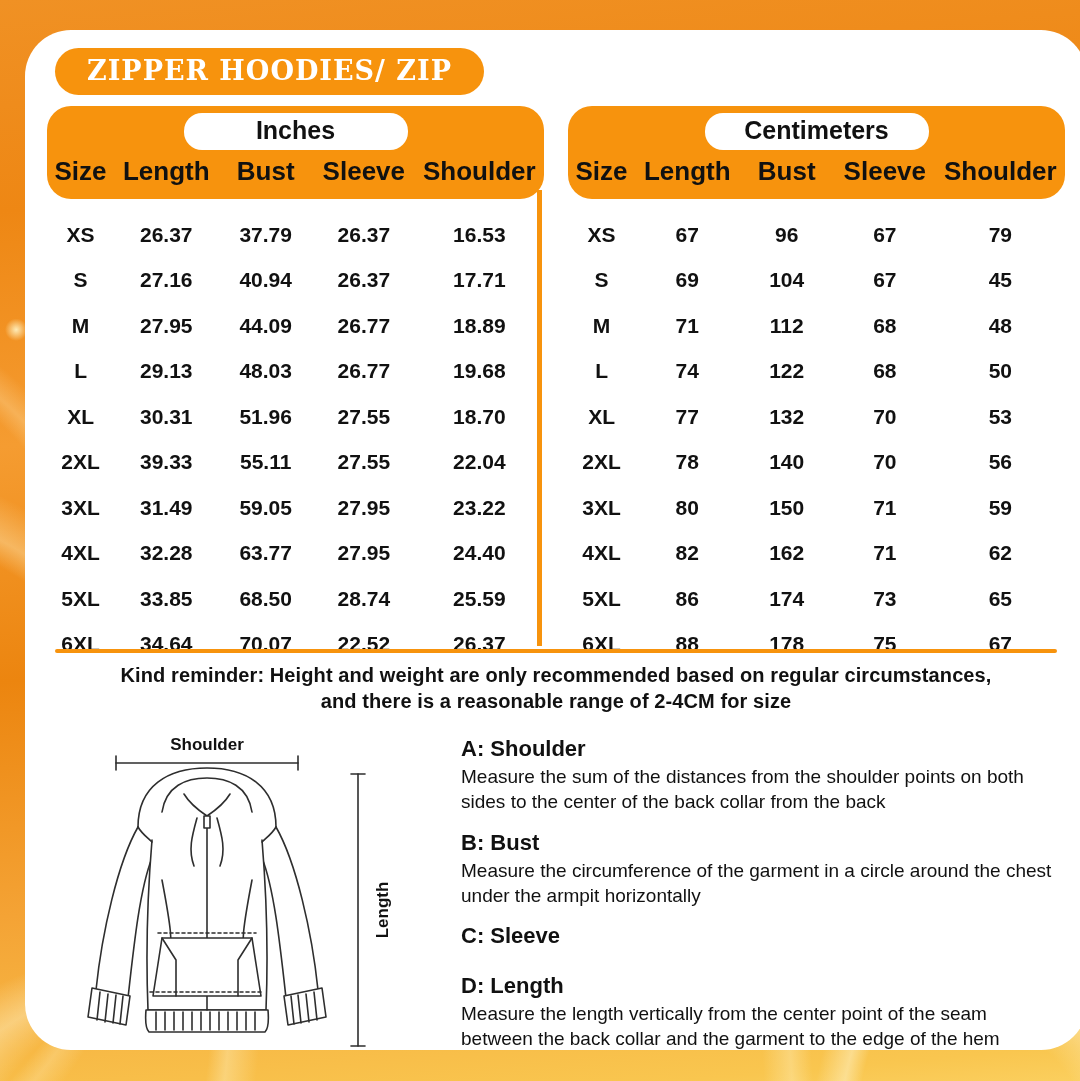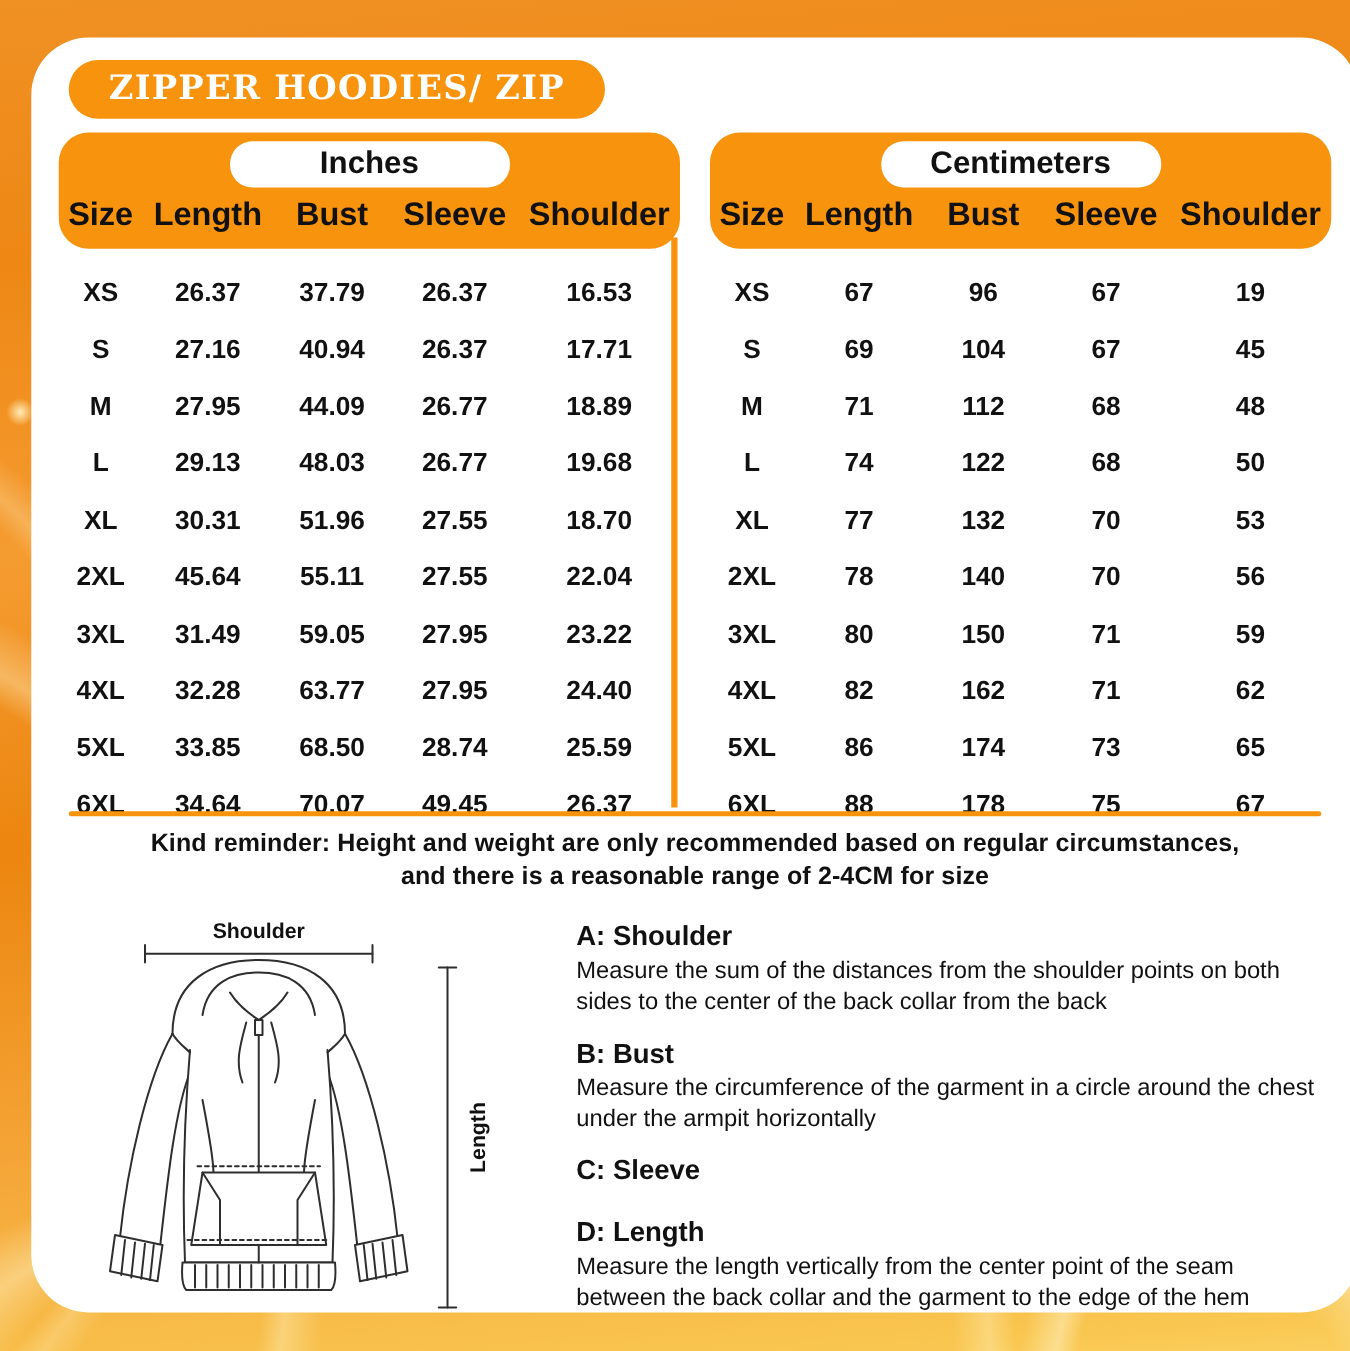--- a/index.html
+++ b/index.html
@@ -111,21 +111,21 @@
           </div>
           <div class="data-row grid5">
             <span class="cell">XL</span>
             <span class="cell">30.31</span>
             <span class="cell">51.96</span>
             <span class="cell">27.55</span>
             <span class="cell">18.70</span>
           </div>
           <div class="data-row grid5">
             <span class="cell">2XL</span>
-            <span class="cell">45.64</span>
+            <span class="cell">39.33</span>
             <span class="cell">55.11</span>
             <span class="cell">27.55</span>
             <span class="cell">22.04</span>
           </div>
           <div class="data-row grid5">
             <span class="cell">3XL</span>
             <span class="cell">31.49</span>
             <span class="cell">59.05</span>
             <span class="cell">27.95</span>
             <span class="cell">23.22</span>
@@ -141,21 +141,21 @@
             <span class="cell">5XL</span>
             <span class="cell">33.85</span>
             <span class="cell">68.50</span>
             <span class="cell">28.74</span>
             <span class="cell">25.59</span>
           </div>
           <div class="data-row grid5">
             <span class="cell">6XL</span>
             <span class="cell">34.64</span>
             <span class="cell">70.07</span>
-            <span class="cell">49.45</span>
+            <span class="cell">22.52</span>
             <span class="cell">26.37</span>
           </div>
         </div>
     </section>
 
     <section class="size-table">
       <div class="table-head">
         <div class="unit-pill">Centimeters</div>
         <div class="cols grid5">
           <span>Size</span>
@@ -164,21 +164,21 @@
           <span>Sleeve</span>
           <span>Shoulder</span>
         </div>
       </div>
       <div class="table-body">
           <div class="data-row grid5">
             <span class="cell">XS</span>
             <span class="cell">67</span>
             <span class="cell">96</span>
             <span class="cell">67</span>
-            <span class="cell">19</span>
+            <span class="cell">79</span>
           </div>
           <div class="data-row grid5">
             <span class="cell">S</span>
             <span class="cell">69</span>
             <span class="cell">104</span>
             <span class="cell">67</span>
             <span class="cell">45</span>
           </div>
           <div class="data-row grid5">
             <span class="cell">M</span>

